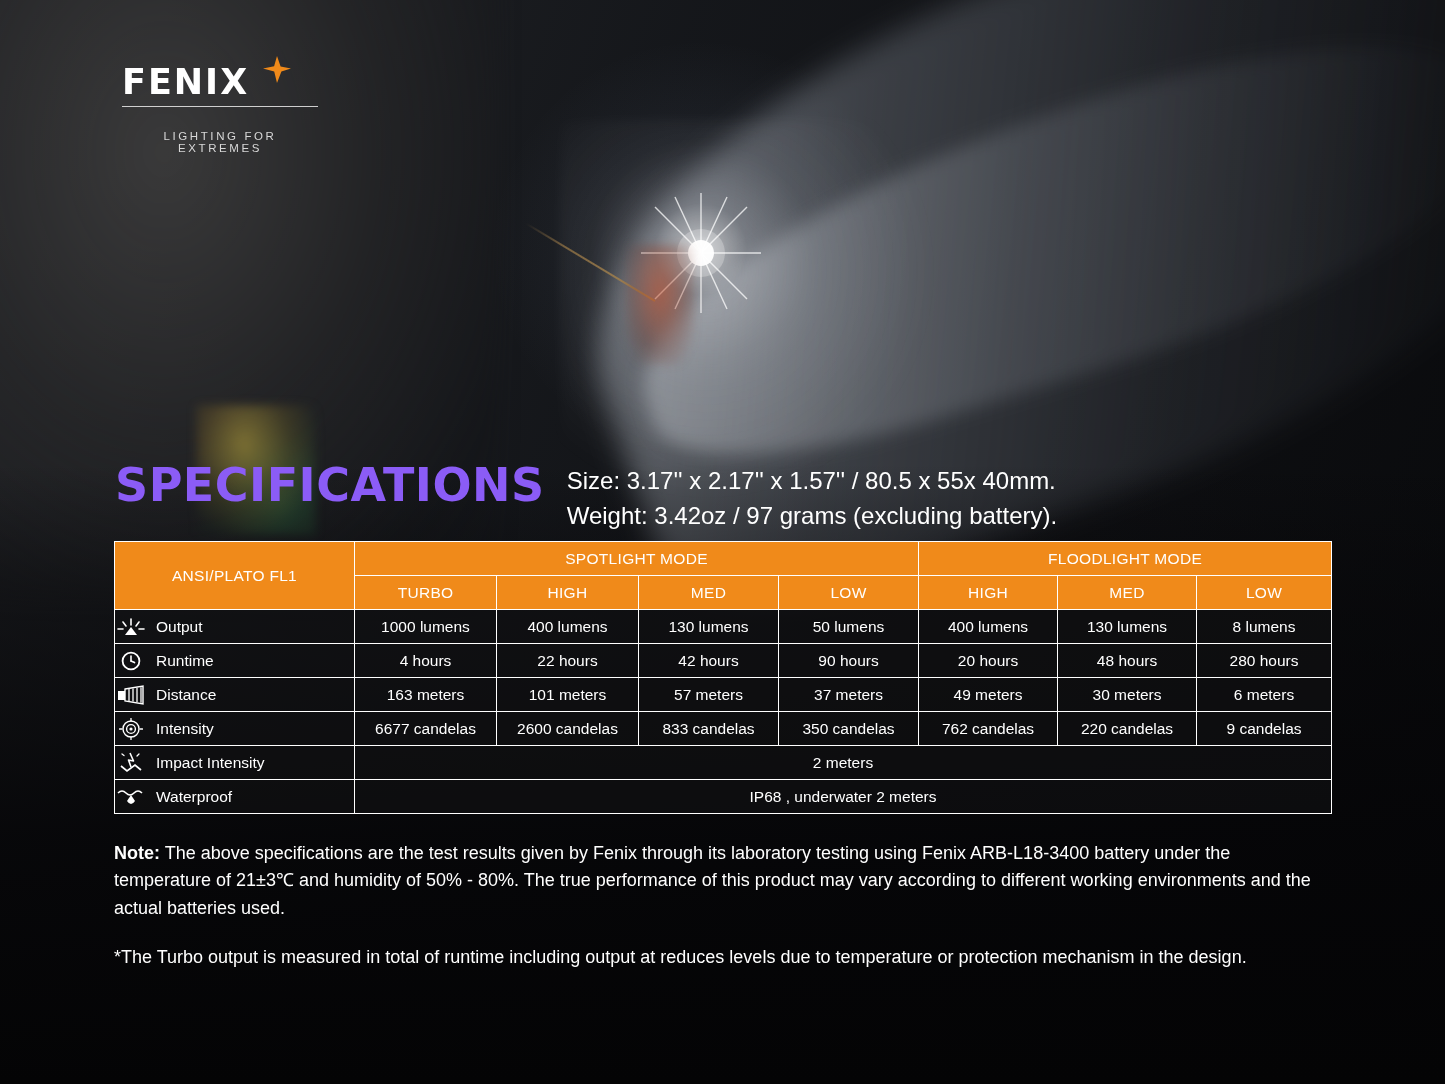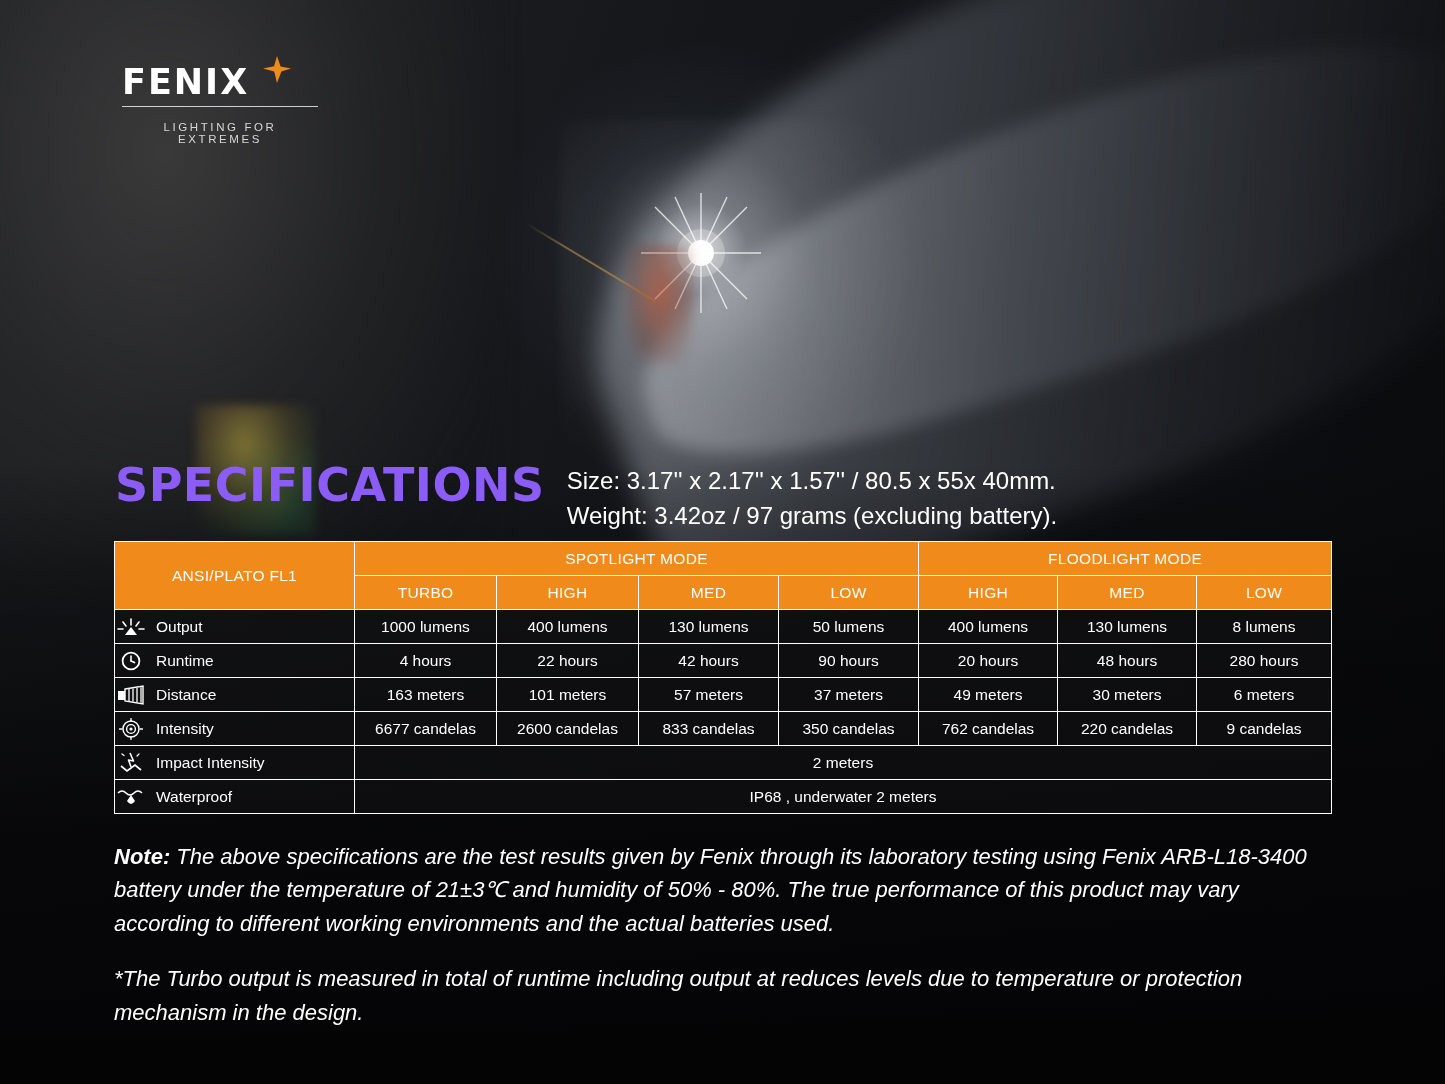--- a/index.html
+++ b/index.html
@@ -135,21 +135,21 @@
     color: #f08a1a;
     font-size: 26px;
     line-height: 1;
   }
   .logo-tagline {
     margin-top: 6px;
     font-size: 11.5px;
     letter-spacing: 2.6px;
     color: #d8d8d8;
     border-top: 1px solid rgba(235,235,235,0.85);
-    padding-top: 14px;
+    padding-top: 23px;
     width: 196px;
     text-align: center;
     font-family: "Liberation Sans", sans-serif;
   }
 
   
   .spec-head {
     position: absolute;
     left: 115px;
     top: 462px;
@@ -221,24 +221,23 @@
     justify-content: center;
   }
   .ricon svg { display: block; }
 
   
   .notes {
     position: absolute;
     left: 114px;
     top: 840px;
     width: 1218px;
-    font-size: 22px;
+    font-size: 18px;
     line-height: 1.52;
     color: #ffffff;
-    font-style: italic;
   }
   .notes p { margin: 0 0 22px 0; }
   .notes b { font-weight: bold; }
 </style>
 </head>
 <body>
 
 <div class="bg">
   <div class="bg-rock-left"></div>
   <div class="bg-ridge"></div>

